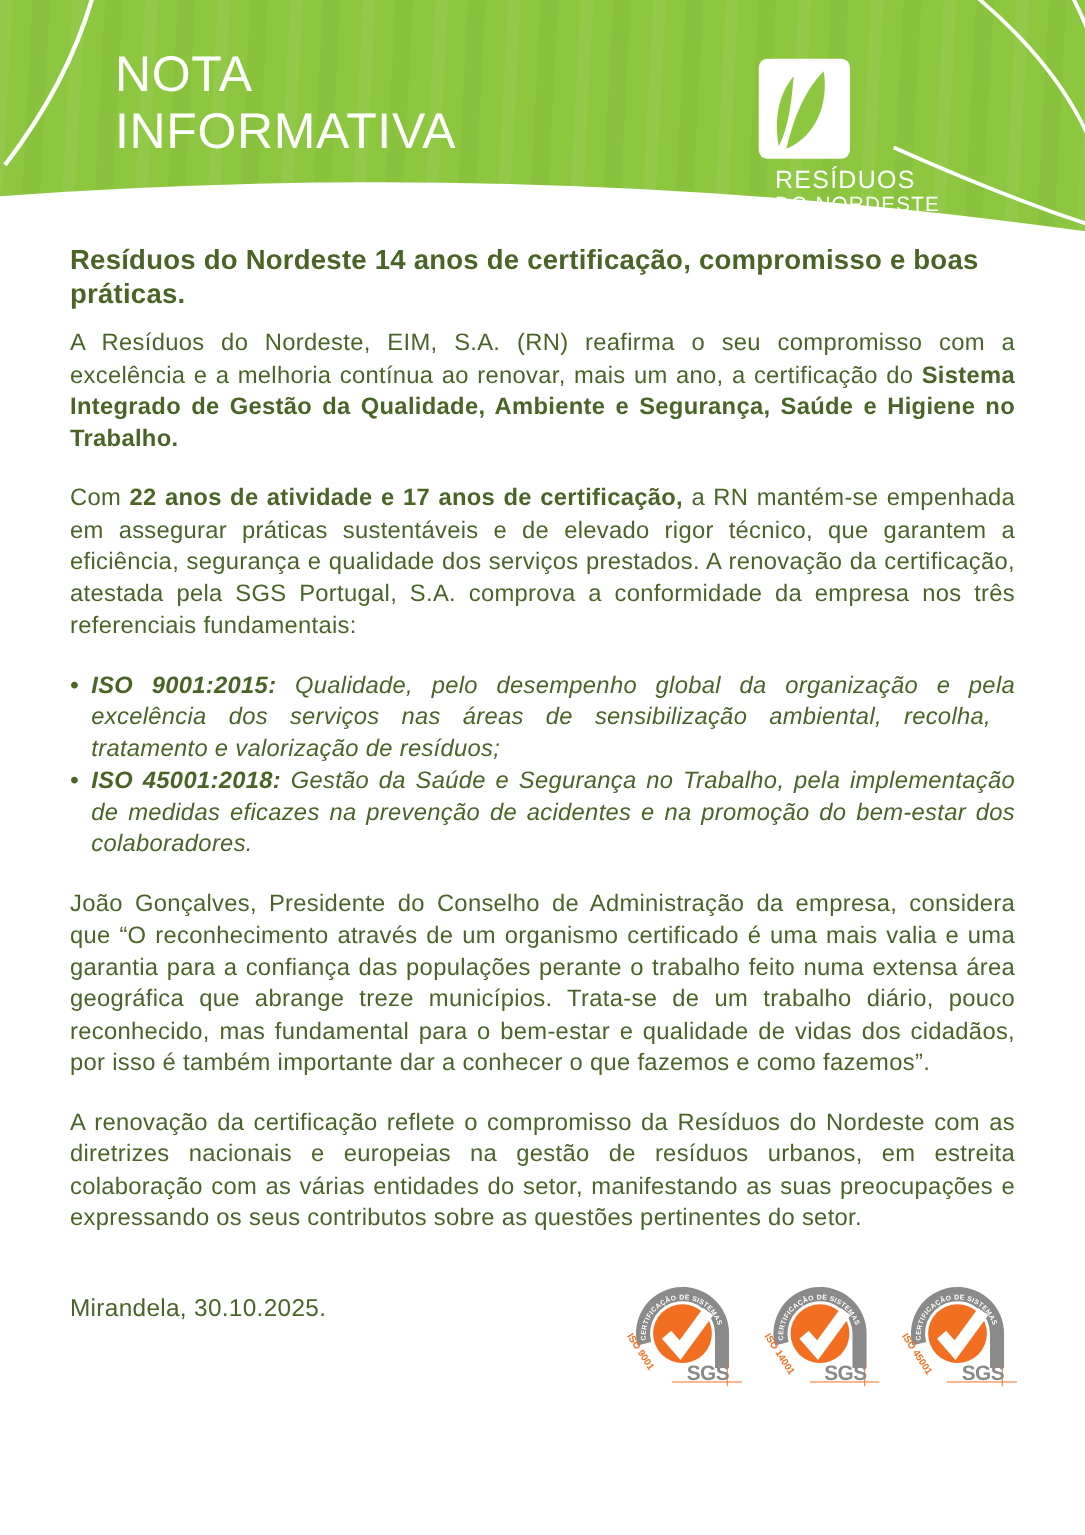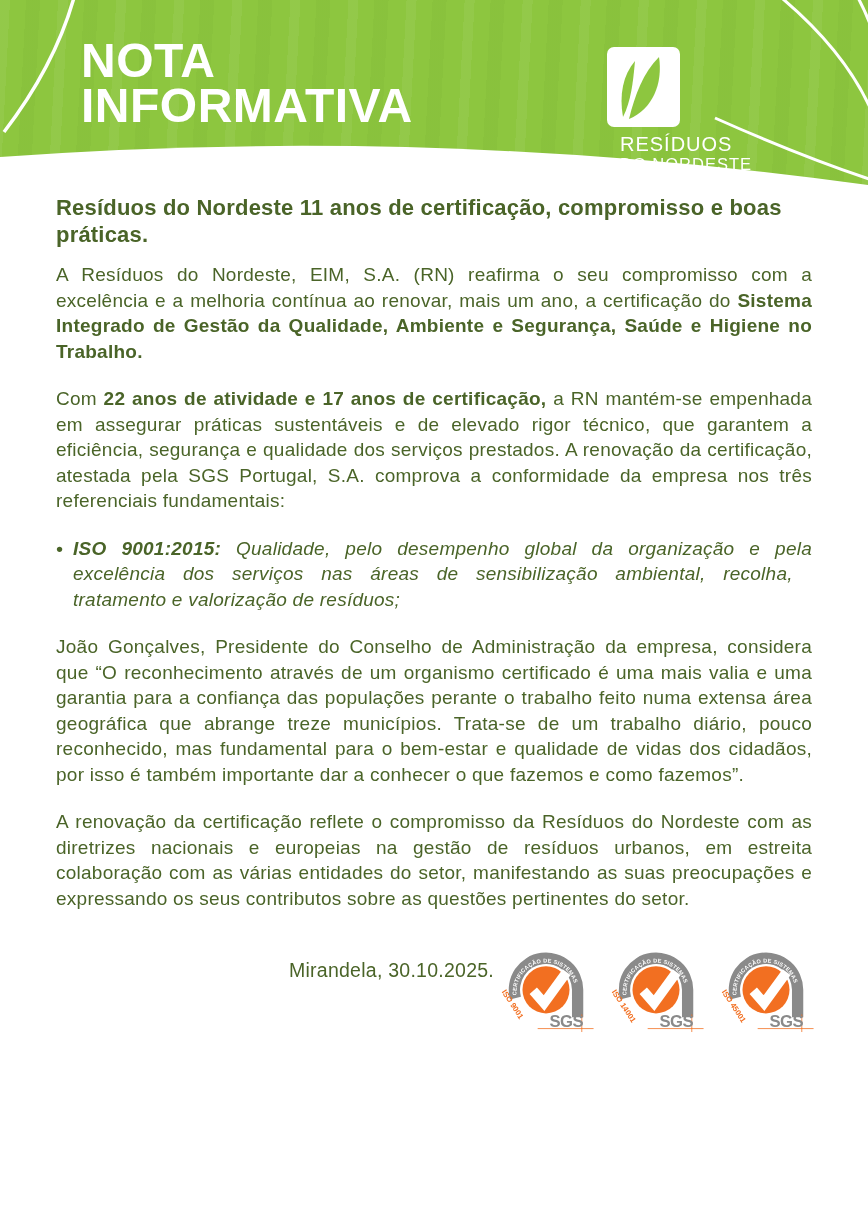--- a/index.html
+++ b/index.html
@@ -25,27 +25,27 @@
       rgba(255,255,255,0.055) 0 10px,
       rgba(255,255,255,0) 10px 26px,
       rgba(55,105,10,0.045) 26px 40px,
       rgba(255,255,255,0) 40px 58px
     );
     overflow: hidden;
   }
   .decor-curves { position: absolute; inset: 0; width: 100%; height: 100%; }
   .header-title {
     position: absolute;
-    left: 81px;
+    left: 92px;
     top: 38px;
     margin: 0;
     color: #ffffff;
-    font-size: 48px;
+    font-size: 40px;
     line-height: 45px;
-    font-weight: bold;
+    font-weight: normal;
     letter-spacing: 0.5px;
   }
   .header-title span { display: block; }
 
   .logo {
     position: absolute;
     left: 607px;
     top: 47px;
     display: flex;
     align-items: flex-start;
@@ -107,21 +107,21 @@
     content: "\2022";
     position: absolute;
     left: 0;
     top: 0;
     font-weight: bold;
   }
   strong { font-weight: bold; }
 
   .bottom-row {
     display: flex;
-    justify-content: flex-end;
+    justify-content: space-between;
     align-items: flex-start;
     margin-top: 2px;
   }
   .date-text {
     margin-top: 26px;
     font-size: 19.5px;
     letter-spacing: 0.25px;
   }
   .badges { display: flex; gap: 6px; margin-right: -6px; }
   .badge { width: 104px; height: 100px; display: block; }
@@ -163,28 +163,29 @@
       </div>
     </div>
 
     <svg class="wave" viewBox="0 0 868 70" preserveAspectRatio="none">
       <path d="M0,39 Q434,7 868,67 L868,72 L0,72 Z" fill="#ffffff"></path>
     </svg>
   </header>
 
   <main class="main">
 
-    <h2 class="doc-heading">Resíduos do Nordeste 11 anos de certificação, compromisso e boas práticas.</h2>
+    <h2 class="doc-heading">Resíduos do Nordeste 14 anos de certificação, compromisso e boas práticas.</h2>
 
     <p><span>A Resíduos do Nordeste, EIM, S.A. (RN) reafirma o seu compromisso com a excelência e a melhoria contínua ao renovar, mais um ano, a certificação do </span><strong>Sistema Integrado de Gestão da Qualidade, Ambiente e Segurança, Saúde e Higiene no Trabalho.</strong></p>
 
     <p><span>Com </span><strong>22 anos de atividade e 17 anos de certificação,</strong><span> a RN mantém-se empenhada em assegurar práticas sustentáveis e de elevado rigor técnico, que garantem a eficiência, segurança e qualidade dos serviços prestados. A renovação da certificação, atestada pela SGS Portugal, S.A. comprova a conformidade da empresa nos três referenciais fundamentais:</span></p>
 
     <ul class="iso-list">
       <li><strong>ISO 9001:2015:</strong><span> Qualidade, pelo desempenho global da organização e pela excelência dos serviços nas áreas de sensibilização ambiental, recolha,  tratamento e valorização de resíduos;</span></li>
+      <li><strong>ISO 45001:2018:</strong><span> Gestão da Saúde e Segurança no Trabalho, pela implementação de medidas eficazes na prevenção de acidentes e na promoção do bem-estar dos colaboradores.</span></li>
     </ul>
 
     <p>João Gonçalves, Presidente do Conselho de Administração da empresa, considera que “O reconhecimento através de um organismo certificado é uma mais valia e uma garantia para a confiança das populações perante o trabalho feito numa extensa área geográfica que abrange treze municípios. Trata-se de um trabalho diário, pouco reconhecido, mas fundamental para o bem-estar e qualidade de vidas dos cidadãos, por isso é também importante dar a conhecer o que fazemos e como fazemos”.</p>
 
     <p>A renovação da certificação reflete o compromisso da Resíduos do Nordeste com as diretrizes nacionais e europeias na gestão de resíduos urbanos, em estreita colaboração com as várias entidades do setor, manifestando as suas preocupações e expressando os seus contributos sobre as questões pertinentes do setor.</p>
 
     <div class="bottom-row">
       <div class="date-text">Mirandela, 30.10.2025.</div>
 
       <div class="badges">

